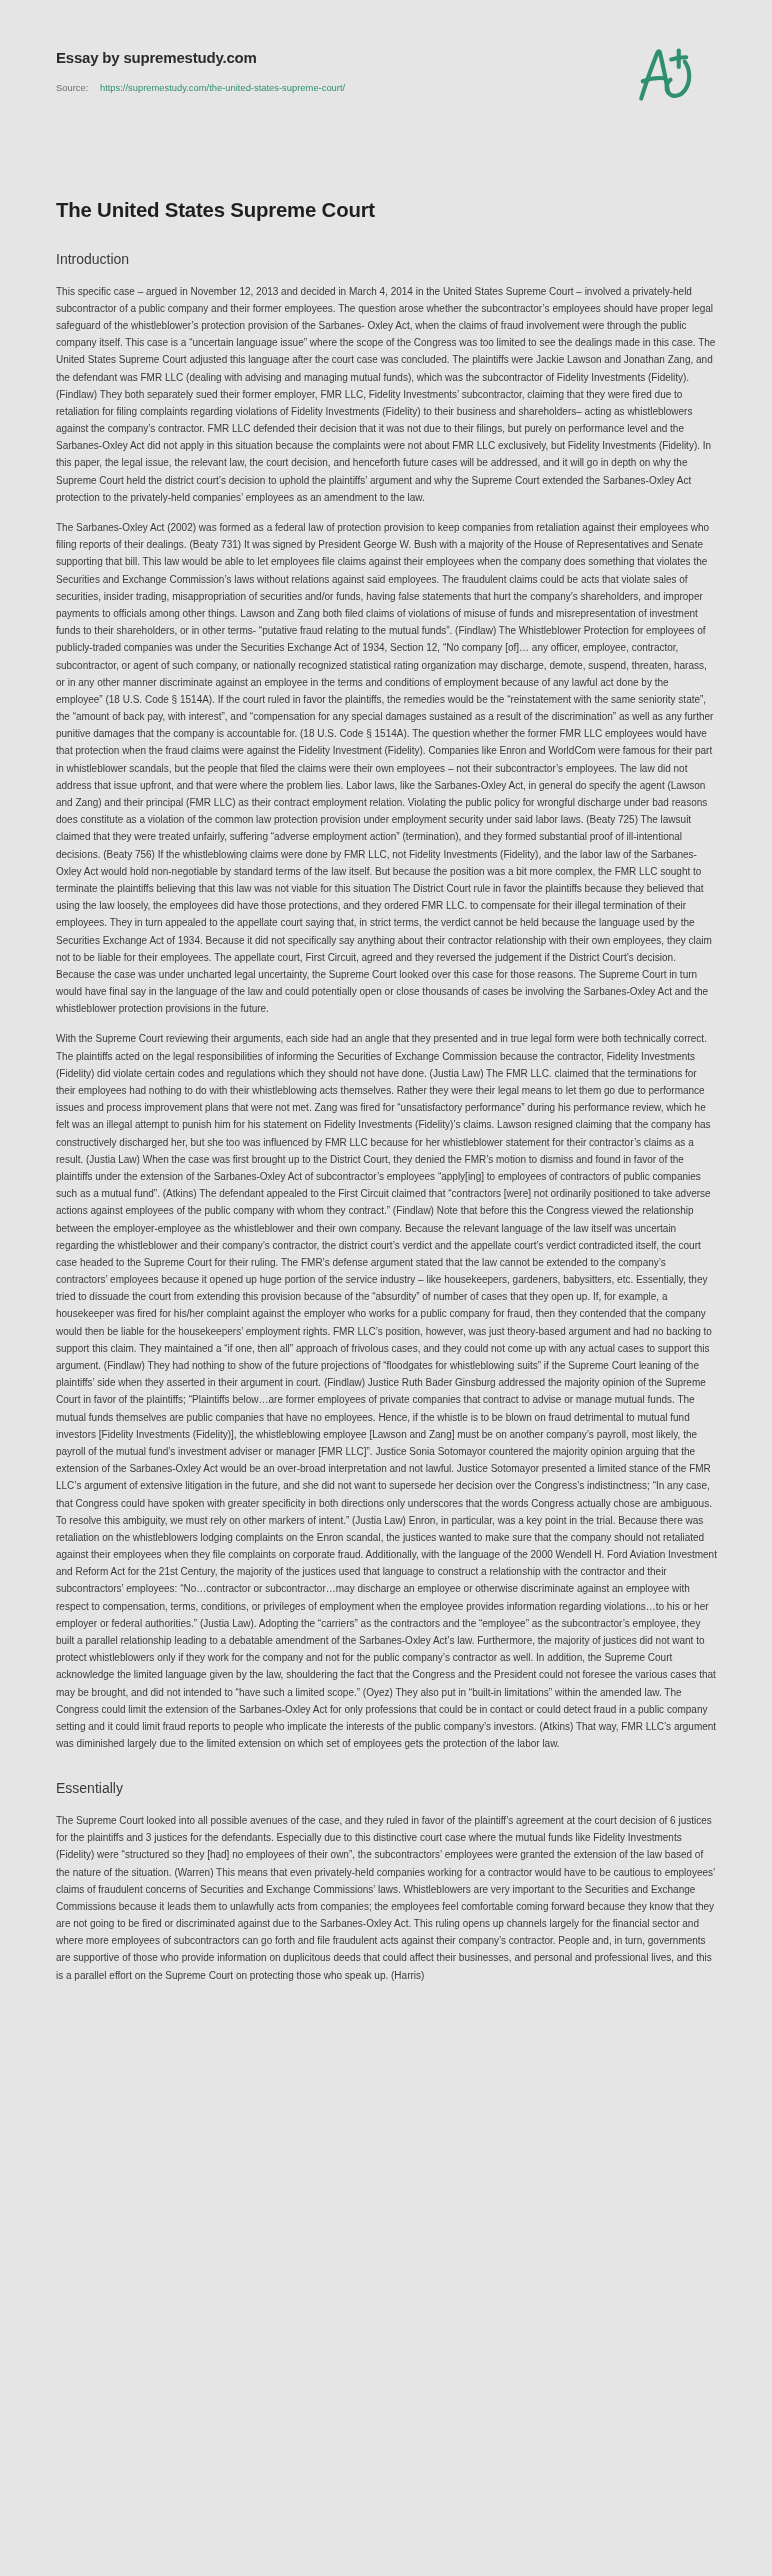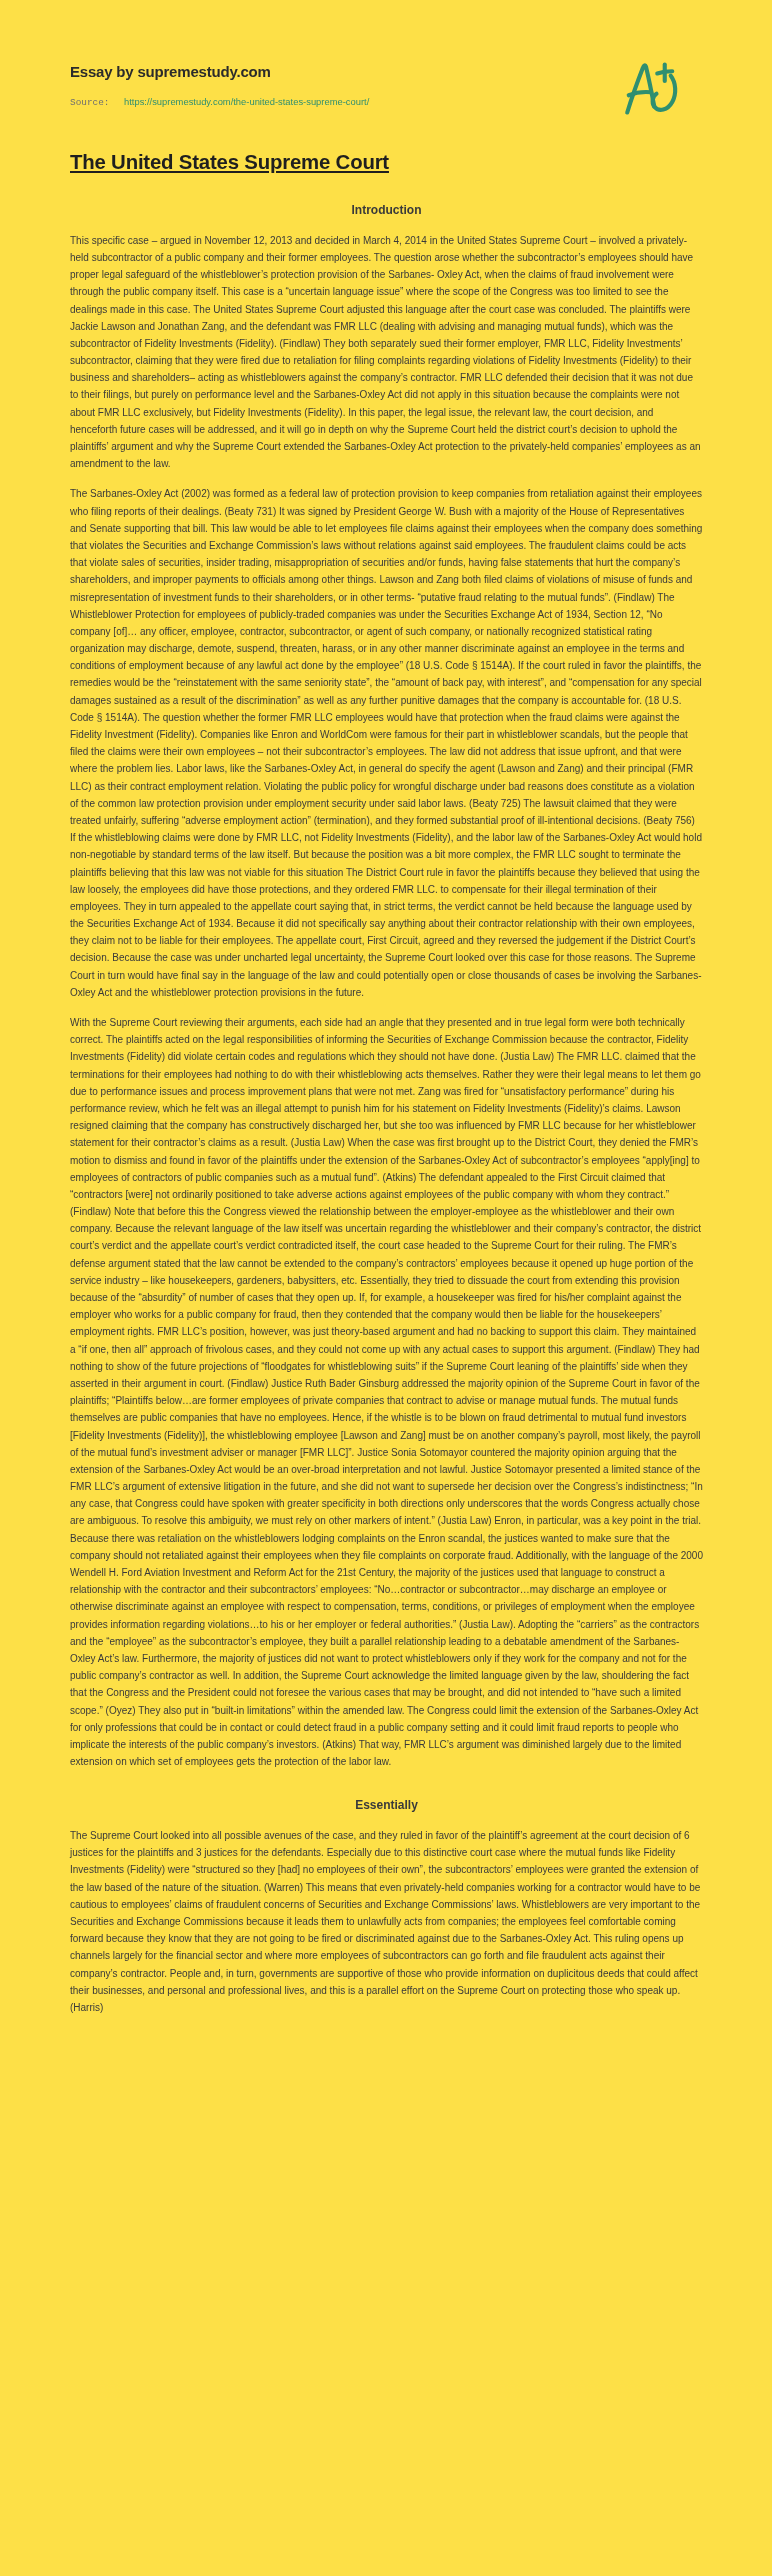--- a/index.html
+++ b/index.html
@@ -9,23 +9,23 @@
   }
   body {
     width: 773px;
     font-family: "Liberation Sans", sans-serif;
     color: #2e2e2e;
     -webkit-font-smoothing: antialiased;
   }
   .page {
     width: 773px;
     min-height: 2576px;
-    background: #fde047;
+    background: #e5e5e5;
     box-sizing: border-box;
-    padding: 16px;
+    padding: 2px;
     position: relative;
   }
   
   .masthead {
     padding: 39px 54px 0 54px;
     display: flex;
     align-items: flex-start;
     justify-content: space-between;
   }
   .masthead-left {
@@ -39,21 +39,20 @@
     line-height: 1.2;
   }
   .source-line {
     margin-top: 15px;
     font-size: 9.4px;
     color: #6f6f6f;
     line-height: 1.3;
   }
   .source-label {
     color: #6f6f6f;
-    font-family: Liberation Mono, monospace;
   }
   .source-url {
     color: #2f8f70;
     text-decoration: none;
     margin-left: 9px;
   }
   .logo {
     width: 65px;
     height: 72px;
     margin-right: 19.6px;
@@ -63,32 +62,30 @@
   .logo svg { display: block; width: 100%; height: 100%; }
 
   
   .doc {
     padding: 0 54px 68px 54px;
   }
   h1.doc-title {
     font-size: 20.4px;
     font-weight: bold;
     color: #1f1f1f;
-    margin: 27px 0 0 0;
+    margin: 89px 0 0 0;
     letter-spacing: -0.2px;
     line-height: 1.25;
-    text-decoration: underline;
   }
   h2.section-heading {
-    font-size: 12px;
-    font-weight: bold;
+    font-size: 14px;
+    font-weight: normal;
     color: #3a3a3a;
     margin: 27px 0 0 0;
     line-height: 1.4;
-    text-align: center;
   }
   p.body-text {
     font-size: 10px;
     line-height: 1.72;
     color: #3a3a3a;
     margin: 13px 0 0 0;
     text-align: left;
     hyphens: none;
   }
   .section + .section { margin-top: 0; }

